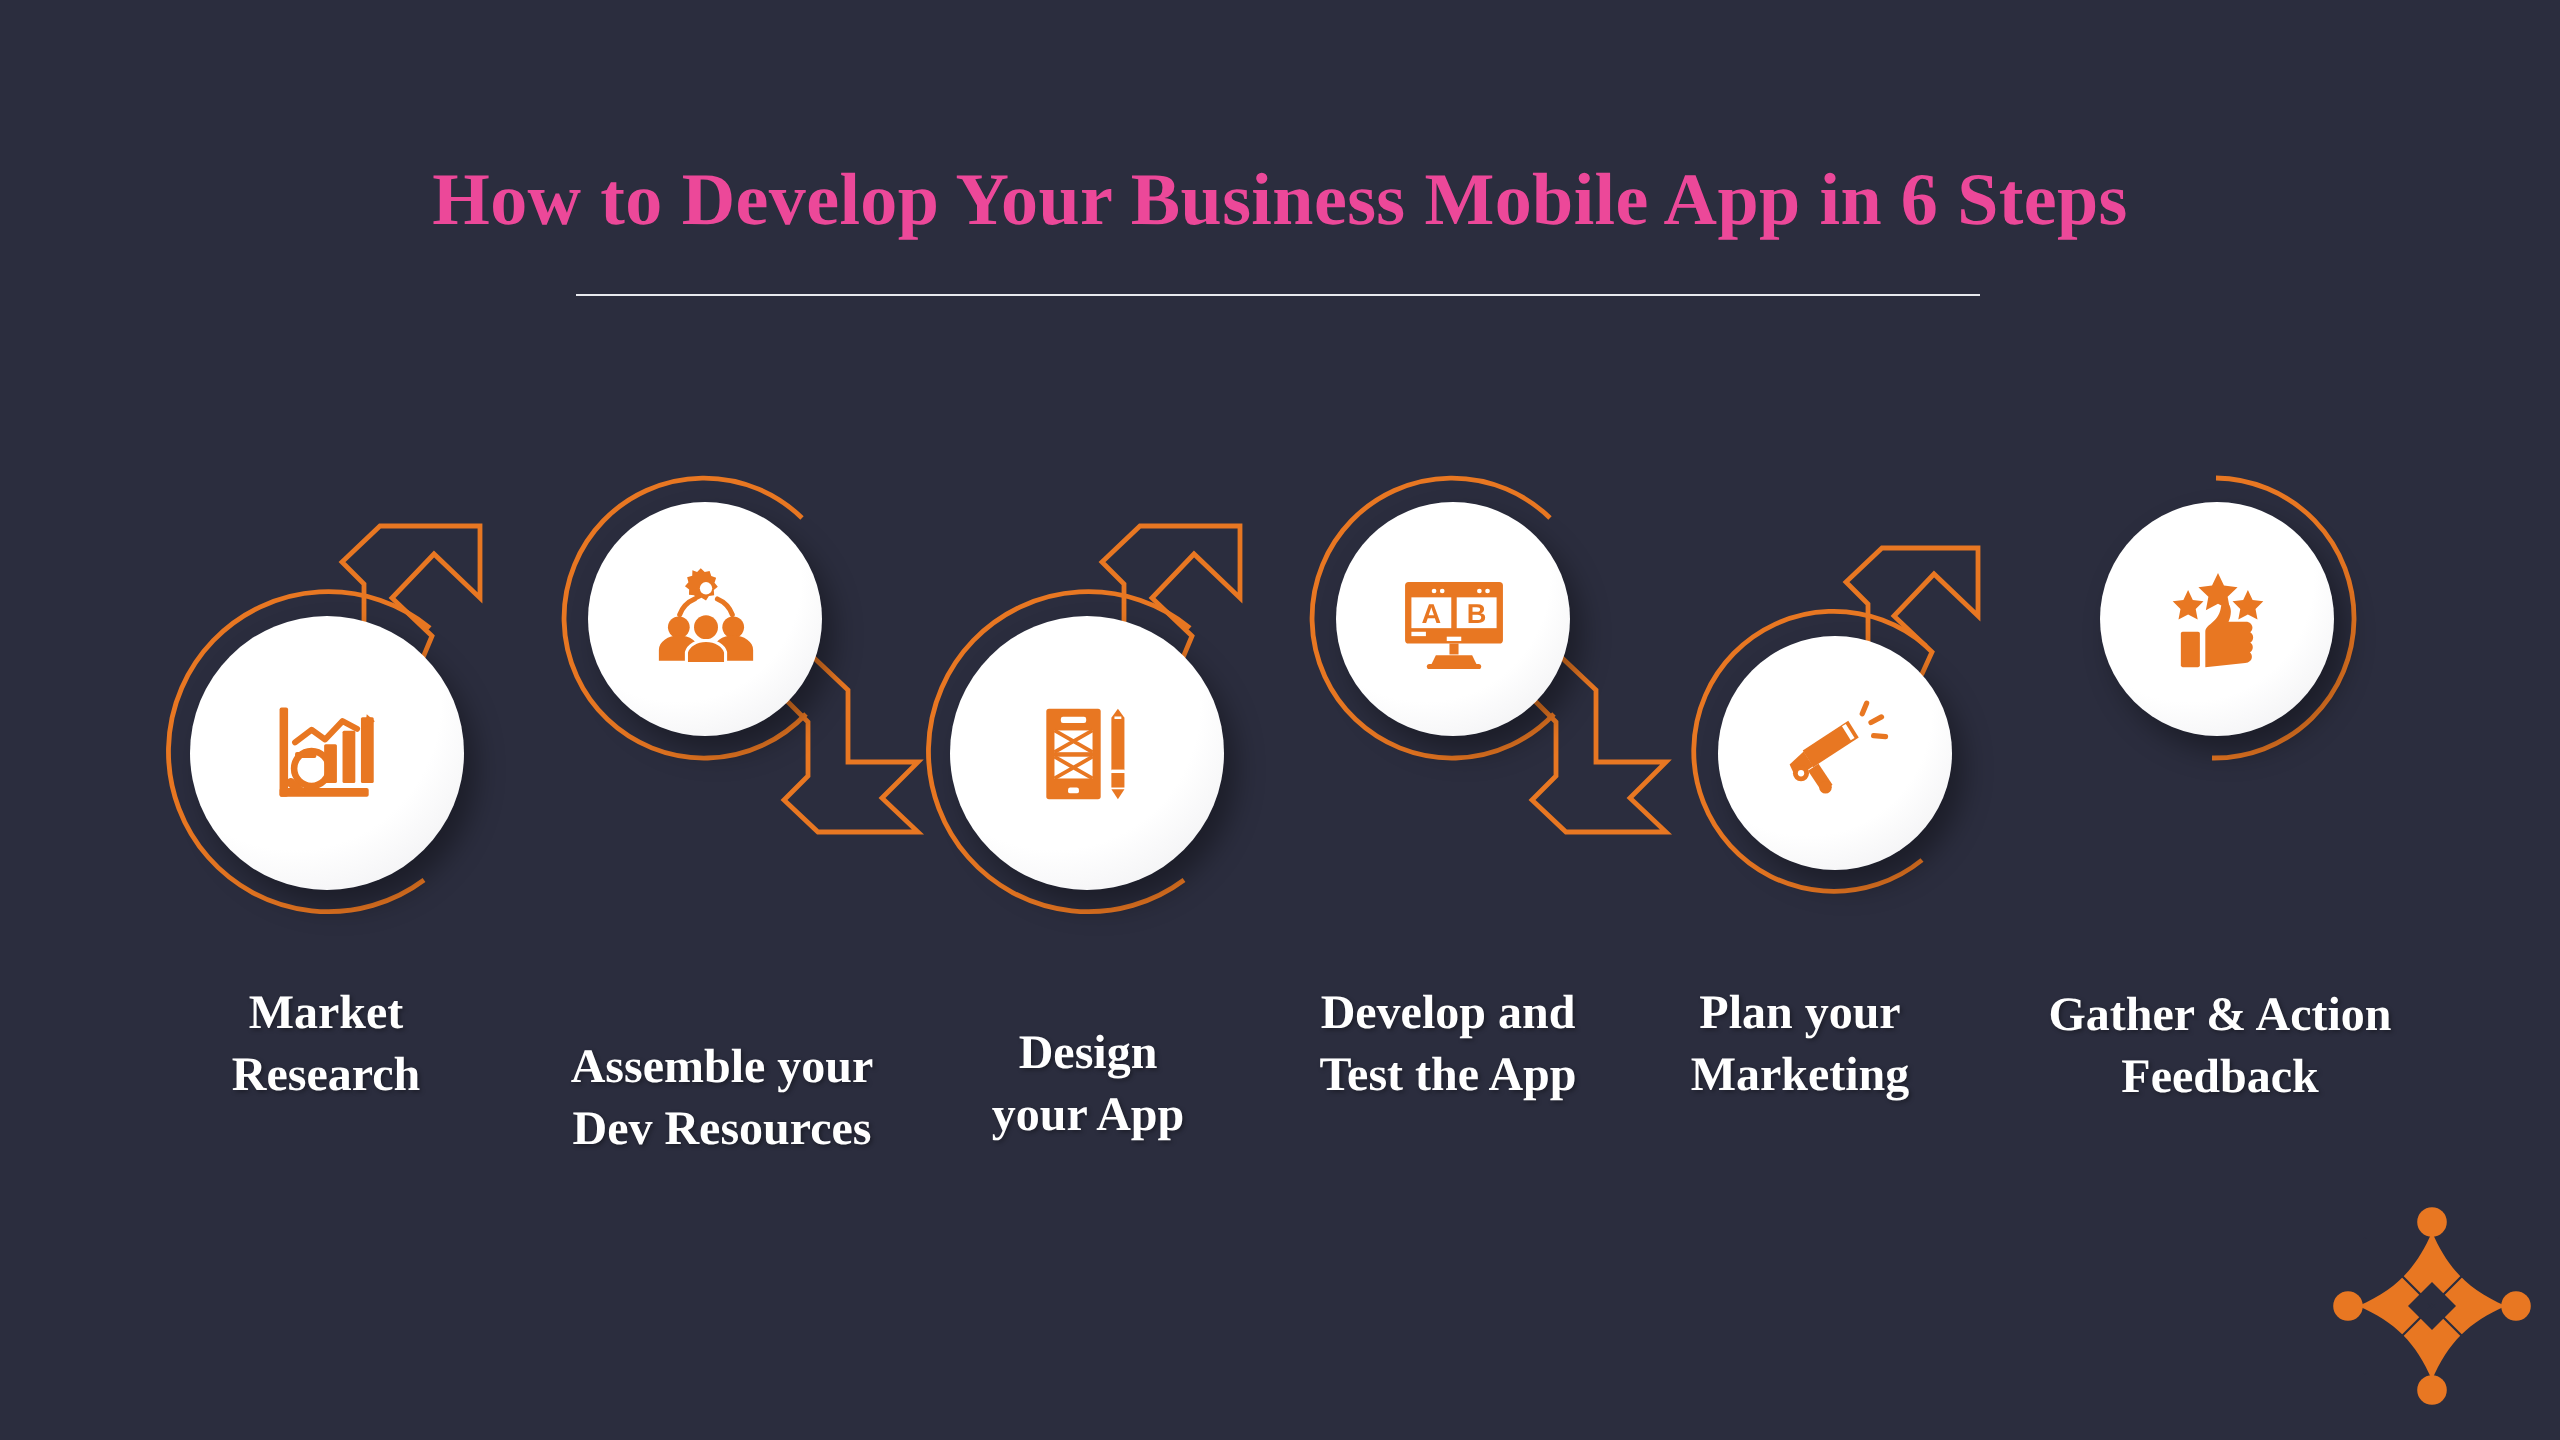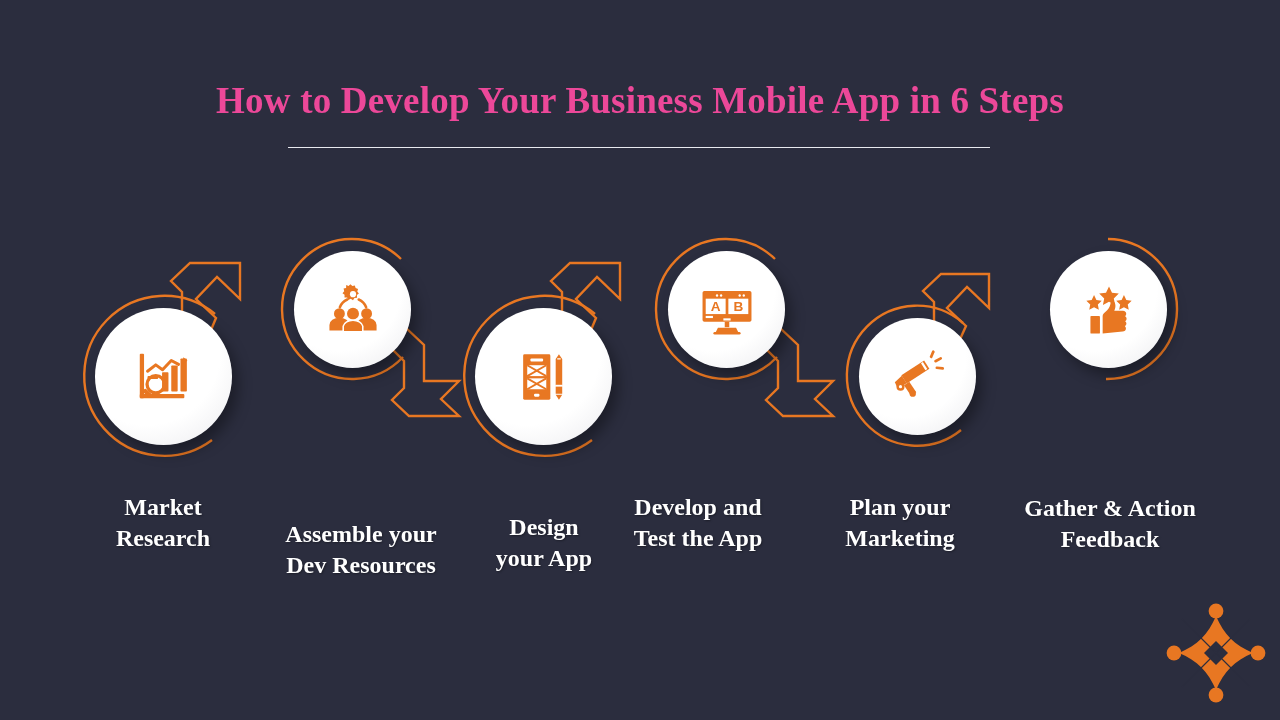--- a/index.html
+++ b/index.html
@@ -294,21 +294,21 @@
               <rect x="8.5" y="38.5" width="8" height="2.4" fill="#ffffff"></rect>
               <rect x="28" y="41.2" width="8" height="2.4" fill="#ffffff"></rect>
 
               <rect x="29.5" y="45" width="5" height="6"></rect>
               <path d="M22 51.5 h20 l2.5 5 h-25 z"></path>
               <rect x="17" y="56.3" width="30" height="2.8" rx="1.4"></rect>
             </g>
           </svg>
         </div>
       </div>
-      <div class="step-label" style="left:602px; top:492px; width:192px;">Develop and
+      <div class="step-label" style="left:628px; top:492px; width:192px;">Develop and
 Test the App</div>
     </div>
 
     <div class="step">
       <div class="bubble" style="left:859px; top:318px; width:117px; height:117px;">
         <div class="icon-holder">
           <svg width="56" height="56" viewBox="0 0 64 64">
             <g fill="#e87722">
 
               <path d="M13 30 L39 13 L45 22.5 L19 39.5 z"></path>

